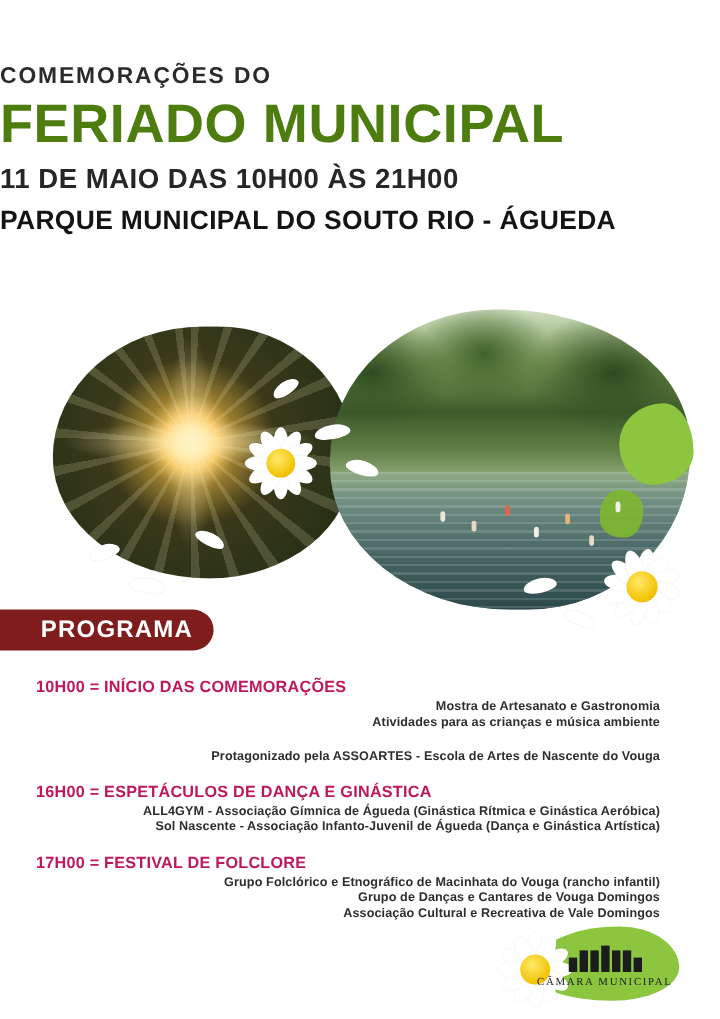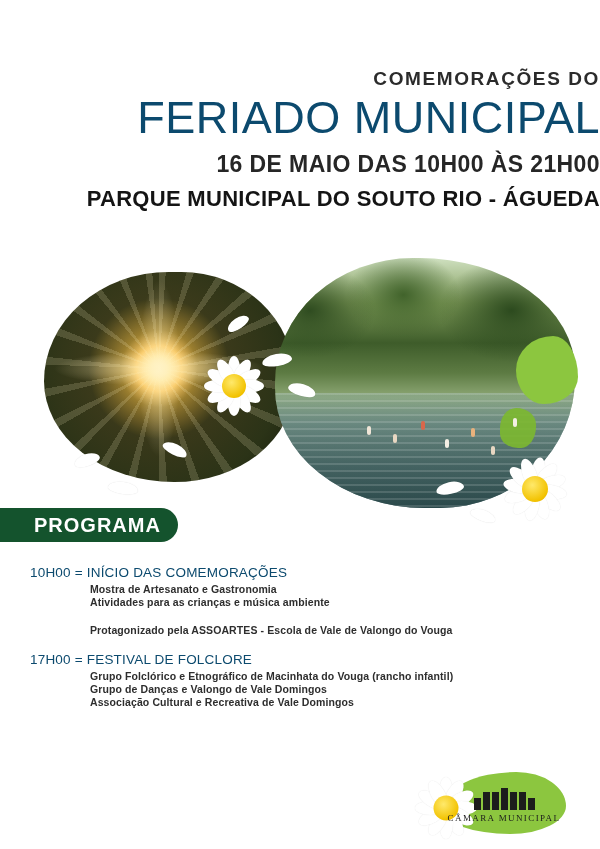--- a/index.html
+++ b/index.html
@@ -12,40 +12,39 @@
     height: 849px;
     position: relative;
     overflow: hidden;
     font-family: "Liberation Sans", sans-serif;
     color: #1a1a1a;
   }
 
   
   .header {
     position: absolute;
-    top: 68px;
+    top: 53px;
     left: 0;
     width: 600px;
-    text-align: right;
+    text-align: left;
   }
   .header-kicker {
     font-size: 19px;
     letter-spacing: 1.6px;
     font-weight: 700;
     color: #2b2b2b;
     margin: 0 0 4px 0;
   }
   .header-title {
     font-size: 45px;
-    font-weight: 400;
+    font-weight: 700;
     letter-spacing: 0.5px;
-    color: #0c4a6e;
+    color: #4d7c0f;
     margin: 0 0 10px 0;
     line-height: 1.05;
-    padding-left: 41px;
   }
   .header-date {
     font-size: 23px;
     font-weight: 700;
     letter-spacing: 0.4px;
     color: #262626;
     margin: 0 0 8px 0;
   }
   .header-place {
     font-size: 22px;
@@ -182,21 +181,21 @@
     box-shadow: 0 0 1px rgba(0,0,0,0.15);
   }
 
   
   .programa-banner {
     position: absolute;
     left: 0;
     top: 508px;
     width: 178px;
     height: 34px;
-    background: #14532d;
+    background: #7f1d1d;
     border-radius: 0 17px 17px 0;
     display: flex;
     align-items: center;
   }
   .programa-label {
     color: #ffffff;
     font-size: 20px;
     font-weight: 700;
     letter-spacing: 1px;
     padding-left: 34px;
@@ -205,32 +204,33 @@
   
   .program {
     position: absolute;
     left: 30px;
     top: 565px;
     width: 520px;
   }
   .program-item { margin-bottom: 16px; }
   .program-heading {
     font-size: 13.5px;
-    font-weight: 400;
-    color: #0c4a6e;
+    font-weight: 700;
+    color: #be185d;
     letter-spacing: 0.2px;
     margin: 0 0 3px 0;
   }
   .program-sub {
     font-size: 10.5px;
     font-weight: 700;
     color: #2e2e2e;
     margin: 0 0 1px 0;
     padding-left: 60px;
     letter-spacing: 0.1px;
+    text-align: right;
   }
 
   
   .logo {
     position: absolute;
     right: 26px;
     bottom: 26px;
     width: 140px;
     text-align: center;
   }
@@ -276,21 +276,21 @@
     color: #1c1c1c;
     margin-top: 3px;
   }
 </style>
 </head>
 <body>
 
 <div class="header">
   <div class="header-kicker">COMEMORAÇÕES DO</div>
   <div class="header-title">FERIADO MUNICIPAL</div>
-  <div class="header-date">16 DE MAIO DAS 10H00 ÀS 21H00</div>
+  <div class="header-date">11 DE MAIO DAS 10H00 ÀS 21H00</div>
   <div class="header-place">PARQUE MUNICIPAL DO SOUTO RIO - ÁGUEDA</div>
 </div>
 
 <div class="collage">
 
   <div class="photo-sun"></div>
 
   <div class="photo-river">
     <span class="bather b1" style="left:92px; top:168px;"></span>
     <span class="bather b2" style="left:118px; top:176px;"></span>
@@ -352,28 +352,33 @@
 
 <div class="program">
 
   <div class="program-item">
     <p class="program-heading">10H00 = INÍCIO DAS COMEMORAÇÕES</p>
     <p class="program-sub">Mostra de Artesanato e Gastronomia</p>
     <p class="program-sub">Atividades para as crianças e música ambiente</p>
   </div>
 
   <div class="program-item">
-    <p class="program-sub">Protagonizado pela ASSOARTES - Escola de Vale de Valongo do Vouga</p>
-  </div>
-
+    <p class="program-sub">Protagonizado pela ASSOARTES - Escola de Artes de Nascente do Vouga</p>
+  </div>
+
+  <div class="program-item">
+    <p class="program-heading">16H00 = ESPETÁCULOS DE DANÇA E GINÁSTICA</p>
+    <p class="program-sub">ALL4GYM - Associação Gímnica de Águeda (Ginástica Rítmica e Ginástica Aeróbica)</p>
+    <p class="program-sub">Sol Nascente - Associação Infanto-Juvenil de Águeda (Dança e Ginástica Artística)</p>
+  </div>
 
   <div class="program-item">
     <p class="program-heading">17H00 = FESTIVAL DE FOLCLORE</p>
     <p class="program-sub">Grupo Folclórico e Etnográfico de Macinhata do Vouga (rancho infantil)</p>
-    <p class="program-sub">Grupo de Danças e Valongo de Vale Domingos</p>
+    <p class="program-sub">Grupo de Danças e Cantares de Vouga Domingos</p>
     <p class="program-sub">Associação Cultural e Recreativa de Vale Domingos</p>
   </div>
 </div>
 
 <div class="logo">
   <div class="logo-blob"></div>
   <div class="logo-mark">
     <i style="height:12px;"></i>
     <i style="height:18px;"></i>
     <i style="height:18px;"></i>

